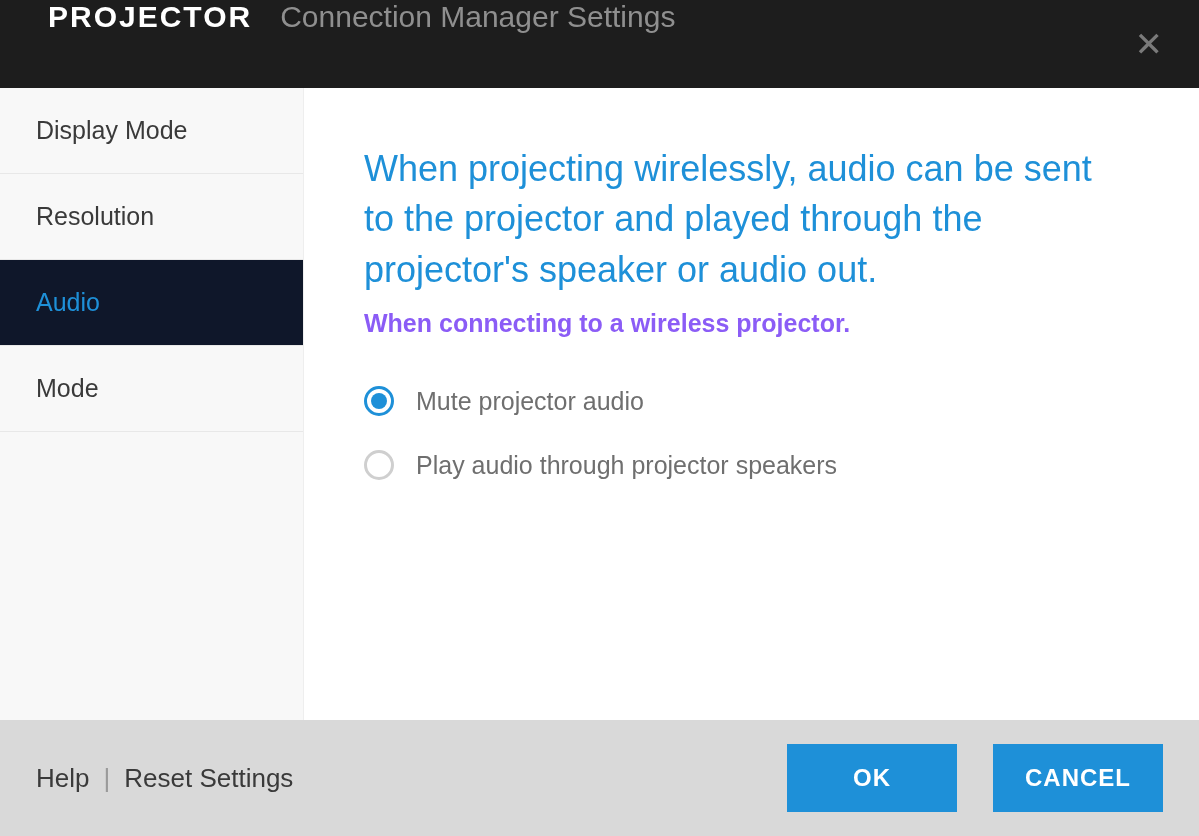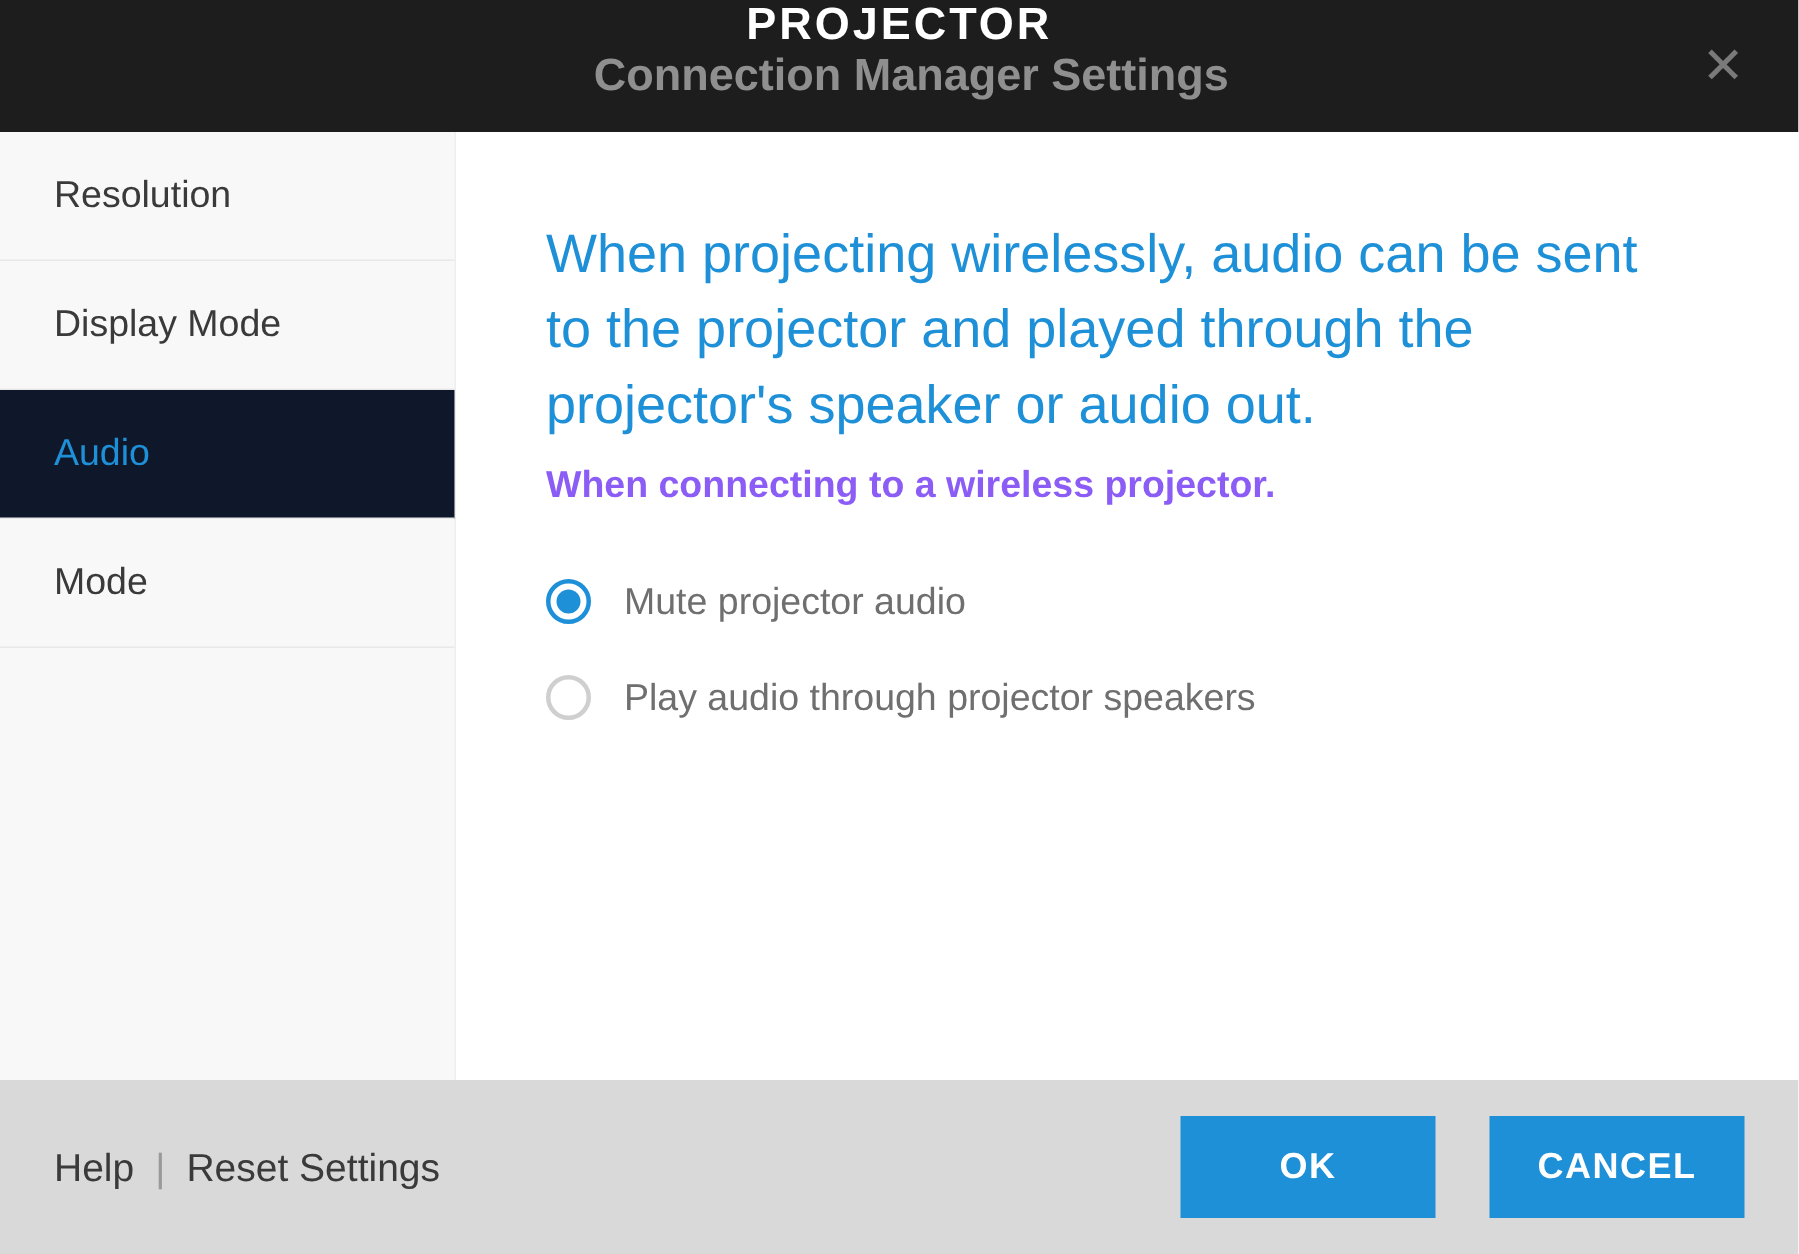--- a/index.html
+++ b/index.html
@@ -12,37 +12,35 @@
       width: 1199px;
       height: 836px;
       background: #ffffff;
       display: flex;
       flex-direction: column;
     }
     .header {
       background: #1d1d1d;
       color: #e5e5e5;
       display: flex;
-      align-items: center;
-      padding: 0 35px;
+      padding: 0 48px;
       height: 88px;
       position: relative;
-      flex-direction: column;
     }
     .header-brand {
       font-weight: 700;
       font-size: 30px;
       letter-spacing: 2px;
       color: #ffffff;
     }
     .header-subtitle {
       font-size: 30px;
       color: #8f8f8f;
-      margin-left: 16px;
-      font-weight: 700;
+      margin-left: 28px;
+      font-weight: 400;
     }
     .close-icon {
       position: absolute;
       right: 36px;
       top: 50%;
       transform: translateY(-50%);
       color: #7a7a7a;
       font-size: 34px;
       font-weight: 300;
       cursor: pointer;
@@ -177,24 +175,24 @@
 
 <div class="header">
   <span class="header-brand">PROJECTOR</span>
   <span class="header-subtitle">Connection Manager Settings</span>
   <span class="close-icon">✕</span>
 </div>
 
 <div class="body-area">
   <div class="sidebar">
     <div class="sidebar-item">
+      <span>Display Mode</span>
+    </div>
+    <div class="sidebar-item">
       <span>Resolution</span>
-    </div>
-    <div class="sidebar-item">
-      <span>Display Mode</span>
     </div>
     <div class="sidebar-item active">
       <span>Audio</span>
     </div>
     <div class="sidebar-item">
       <span>Mode</span>
     </div>
   </div>
 
   <div class="main">

